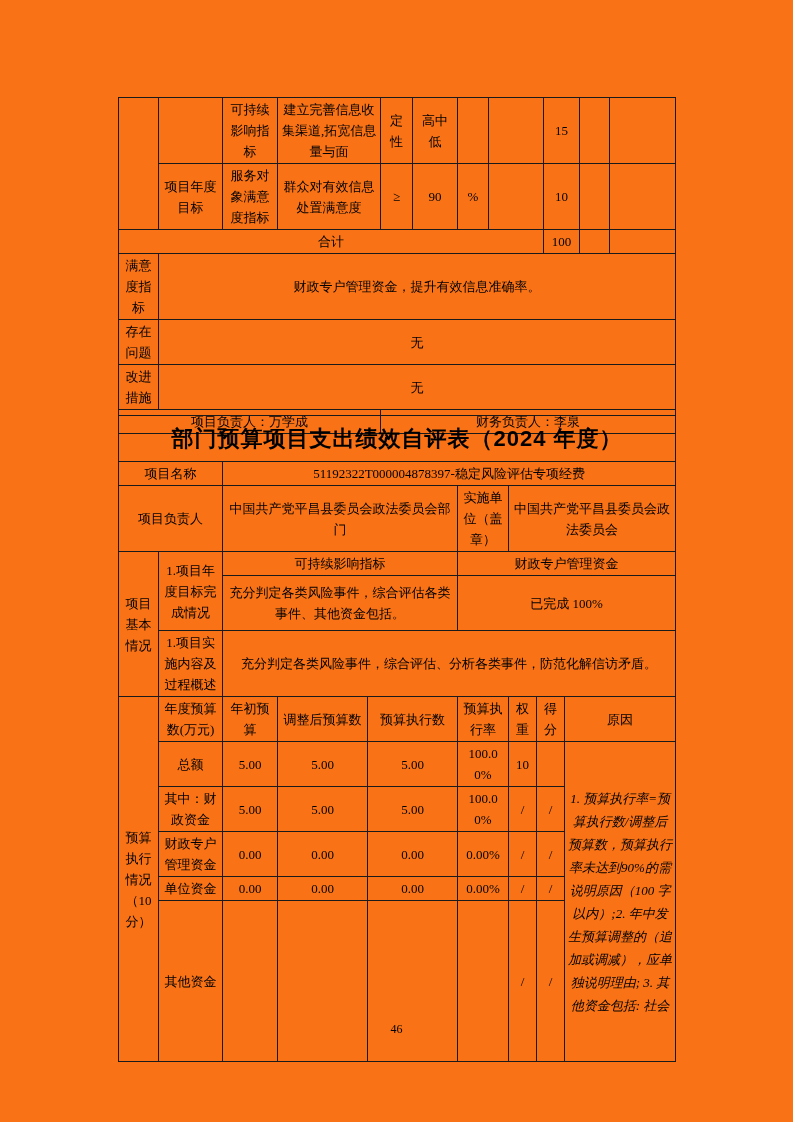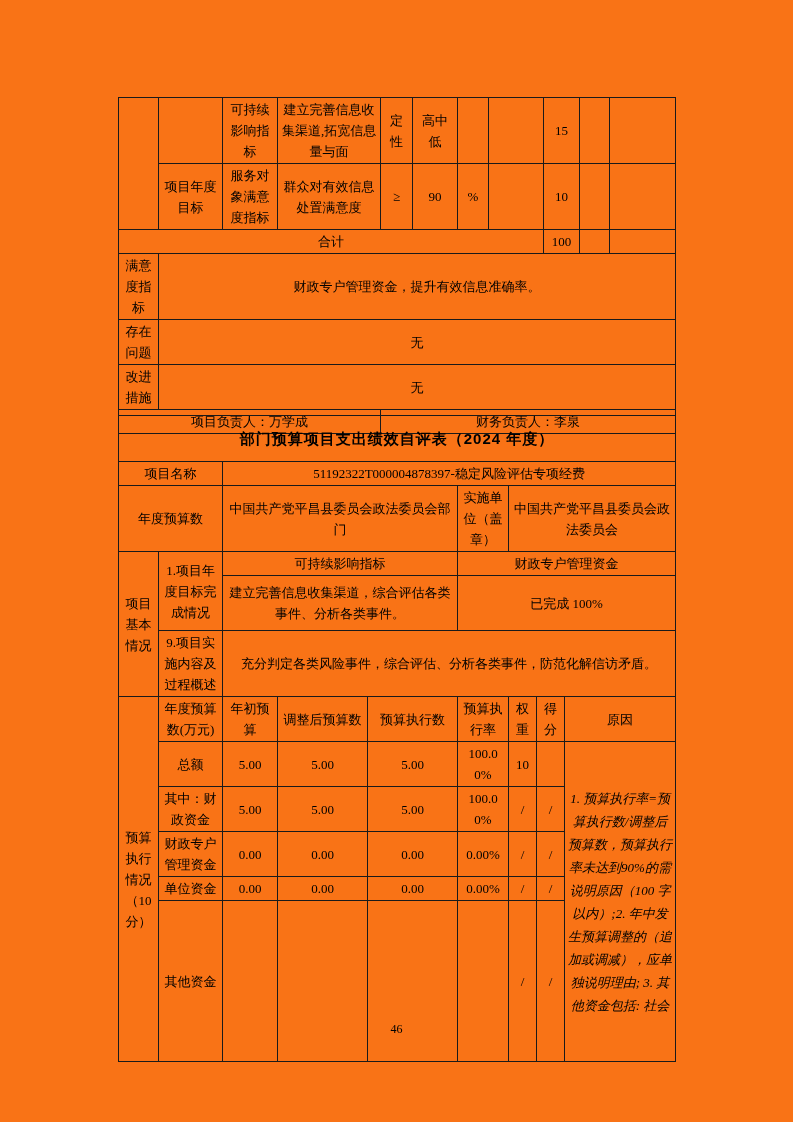--- a/index.html
+++ b/index.html
@@ -27,21 +27,21 @@
     vertical-align:middle;
     word-break:break-all;
     overflow:hidden;
   }
   td.l{text-align:left;padding-left:6px;}
   td.pw{padding:0 9px;}              
   td.sig{text-align:left;padding-left:6px;font-family:Liberation Serif, serif;}
   td.title-cell{
     font-family:"Liberation Sans","DejaVu Sans",sans-serif;
     font-weight:bold;
-    font-size:15px;
+    font-size:22px;
     letter-spacing:1px;
   }
   td.reason{
     font-style:italic;
     text-align:left;
     vertical-align:top;
     padding:3px 4px;
     line-height:23px;
   }
   .pageno{
@@ -135,37 +135,37 @@
     </colgroup>
     <tbody>
         <tr style="height:46px">
       <td colspan="9" class="title-cell">部门预算项目支出绩效自评表（2024 年度）</td>
     </tr>
     <tr style="height:23px">
       <td colspan="2">项目名称</td>
       <td colspan="7" class="l">51192322T000004878397-稳定风险评估专项经费</td>
     </tr>
     <tr style="height:64px">
-      <td colspan="2">年度预算数</td>
+      <td colspan="2">项目负责人</td>
       <td colspan="3">中国共产党平昌县委员会政法委员会部门</td>
       <td>实施单位（盖章）</td>
       <td colspan="3">中国共产党平昌县委员会政法委员会</td>
     </tr>
     <tr style="height:22px">
       <td rowspan="3">项目基本情况</td>
       <td rowspan="2">1.项目年度目标完成情况</td>
       <td colspan="3">可持续影响指标</td>
       <td colspan="4">财政专户管理资金</td>
     </tr>
     <tr style="height:55px">
-      <td colspan="3" class="l">建立完善信息收集渠道，综合评估各类事件、分析各类事件。</td>
+      <td colspan="3" class="l">充分判定各类风险事件，综合评估各类事件、其他资金包括。</td>
       <td colspan="4" class="l">已完成 100%</td>
     </tr>
     <tr style="height:57px">
-      <td>9.项目实施内容及过程概述</td>
+      <td>1.项目实施内容及过程概述</td>
       <td colspan="7" class="l">充分判定各类风险事件，综合评估、分析各类事件，防范化解信访矛盾。</td>
     </tr>
     <tr style="height:43px">
       <td rowspan="6">预算执行情况（10分）</td>
       <td>年度预算数(万元)</td>
       <td>年初预算</td>
       <td>调整后预算数</td>
       <td>预算执行数</td>
       <td>预算执行率</td>
       <td>权重</td>

